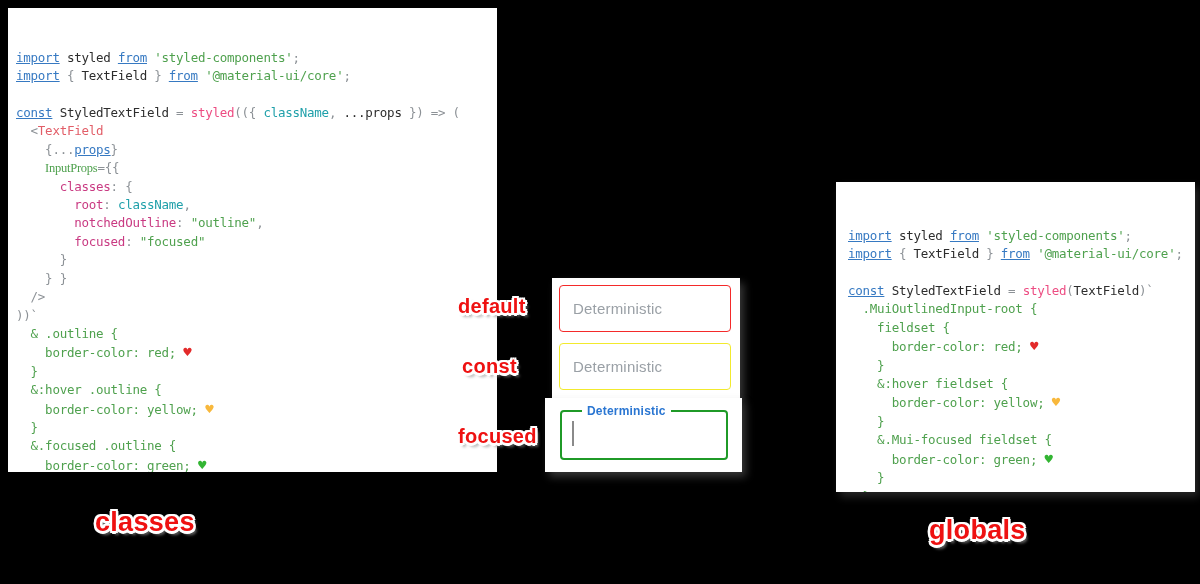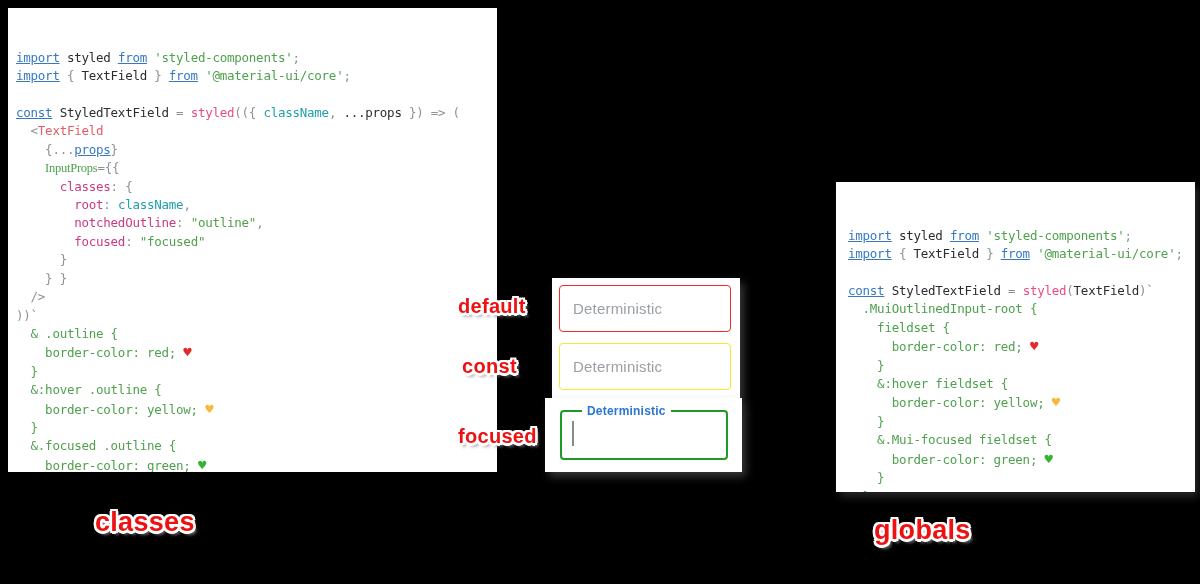--- a/index.html
+++ b/index.html
@@ -63,21 +63,21 @@
       3px 4px 3px rgba(140,140,140,.8);
     letter-spacing:.3px;
     text-align:right;
   }
   .state-label{font-size:20px;}
   #label-default{left:458px;top:295px;}
   #label-hover{left:462px;top:355px;}
   #label-focused{left:458px;top:425px;}
   .caption-label{font-size:27px;}
   #caption-classes{left:95px;top:507px;}
-  #caption-globals{left:862px;top:515px;padding-left:12px;}
+  #caption-globals{left:917px;top:515px;padding-left:12px;}
 </style>
 </head>
 <body>
 
 <div class="panel code-panel" id="left-code-panel">
   <div class="code"><div class="code-line"><span class="tk-kw">import</span><span class="tk-pln"> styled </span><span class="tk-kw">from</span><span class="tk-pln"> </span><span class="tk-str">'styled-components'</span><span class="tk-pun">;</span></div><div class="code-line"><span class="tk-kw">import</span><span class="tk-pun"> { </span><span class="tk-pln">TextField</span><span class="tk-pun"> } </span><span class="tk-kw">from</span><span class="tk-pln"> </span><span class="tk-str">'@material-ui/core'</span><span class="tk-pun">;</span></div><div class="code-line">&nbsp;</div><div class="code-line"><span class="tk-kw">const</span><span class="tk-pln"> StyledTextField </span><span class="tk-pun">= </span><span class="tk-fn">styled</span><span class="tk-pun">(({ </span><span class="tk-var">className</span><span class="tk-pun">, </span><span class="tk-pln">...props</span><span class="tk-pun"> }) =&gt; (</span></div><div class="code-line"><span class="tk-pun">  &lt;</span><span class="tk-tag">TextField</span></div><div class="code-line"><span class="tk-pun">    {...</span><span class="tk-kw">props</span><span class="tk-pun">}</span></div><div class="code-line"><span class="tk-pun">    </span><span class="tk-attr">InputProps</span><span class="tk-pun">={{</span></div><div class="code-line"><span class="tk-pun">      </span><span class="tk-prop">classes</span><span class="tk-pun">: {</span></div><div class="code-line"><span class="tk-pun">        </span><span class="tk-prop">root</span><span class="tk-pun">: </span><span class="tk-var">className</span><span class="tk-pun">,</span></div><div class="code-line"><span class="tk-pun">        </span><span class="tk-prop">notchedOutline</span><span class="tk-pun">: </span><span class="tk-str">"outline"</span><span class="tk-pun">,</span></div><div class="code-line"><span class="tk-pun">        </span><span class="tk-prop">focused</span><span class="tk-pun">: </span><span class="tk-str">"focused"</span></div><div class="code-line"><span class="tk-pun">      }</span></div><div class="code-line"><span class="tk-pun">    } }</span></div><div class="code-line"><span class="tk-pun">  /&gt;</span></div><div class="code-line"><span class="tk-pun">))`</span></div><div class="code-line"><span class="tk-css">  &amp; .outline {</span></div><div class="code-line"><span class="tk-css">    border-color: red; </span><span class="tk-hr">♥</span></div><div class="code-line"><span class="tk-css">  }</span></div><div class="code-line"><span class="tk-css">  &amp;:hover .outline {</span></div><div class="code-line"><span class="tk-css">    border-color: yellow; </span><span class="tk-hy">♥</span></div><div class="code-line"><span class="tk-css">  }</span></div><div class="code-line"><span class="tk-css">  &amp;.focused .outline {</span></div><div class="code-line"><span class="tk-css">    border-color: green; </span><span class="tk-hg">♥</span></div></div>
 </div>
 
 <div class="panel code-panel" id="right-code-panel">
   <div class="code"><div class="code-line"><span class="tk-kw">import</span><span class="tk-pln"> styled </span><span class="tk-kw">from</span><span class="tk-pln"> </span><span class="tk-str">'styled-components'</span><span class="tk-pun">;</span></div><div class="code-line"><span class="tk-kw">import</span><span class="tk-pun"> { </span><span class="tk-pln">TextField</span><span class="tk-pun"> } </span><span class="tk-kw">from</span><span class="tk-pln"> </span><span class="tk-str">'@material-ui/core'</span><span class="tk-pun">;</span></div><div class="code-line">&nbsp;</div><div class="code-line"><span class="tk-kw">const</span><span class="tk-pln"> StyledTextField </span><span class="tk-pun">= </span><span class="tk-fn">styled</span><span class="tk-pun">(</span><span class="tk-pln">TextField</span><span class="tk-pun">)`</span></div><div class="code-line"><span class="tk-css">  .MuiOutlinedInput-root {</span></div><div class="code-line"><span class="tk-css">    fieldset {</span></div><div class="code-line"><span class="tk-css">      border-color: red; </span><span class="tk-hr">♥</span></div><div class="code-line"><span class="tk-css">    }</span></div><div class="code-line"><span class="tk-css">    &amp;:hover fieldset {</span></div><div class="code-line"><span class="tk-css">      border-color: yellow; </span><span class="tk-hy">♥</span></div><div class="code-line"><span class="tk-css">    }</span></div><div class="code-line"><span class="tk-css">    &amp;.Mui-focused fieldset {</span></div><div class="code-line"><span class="tk-css">      border-color: green; </span><span class="tk-hg">♥</span></div><div class="code-line"><span class="tk-css">    }</span></div><div class="code-line"><span class="tk-css">  }</span></div></div>

